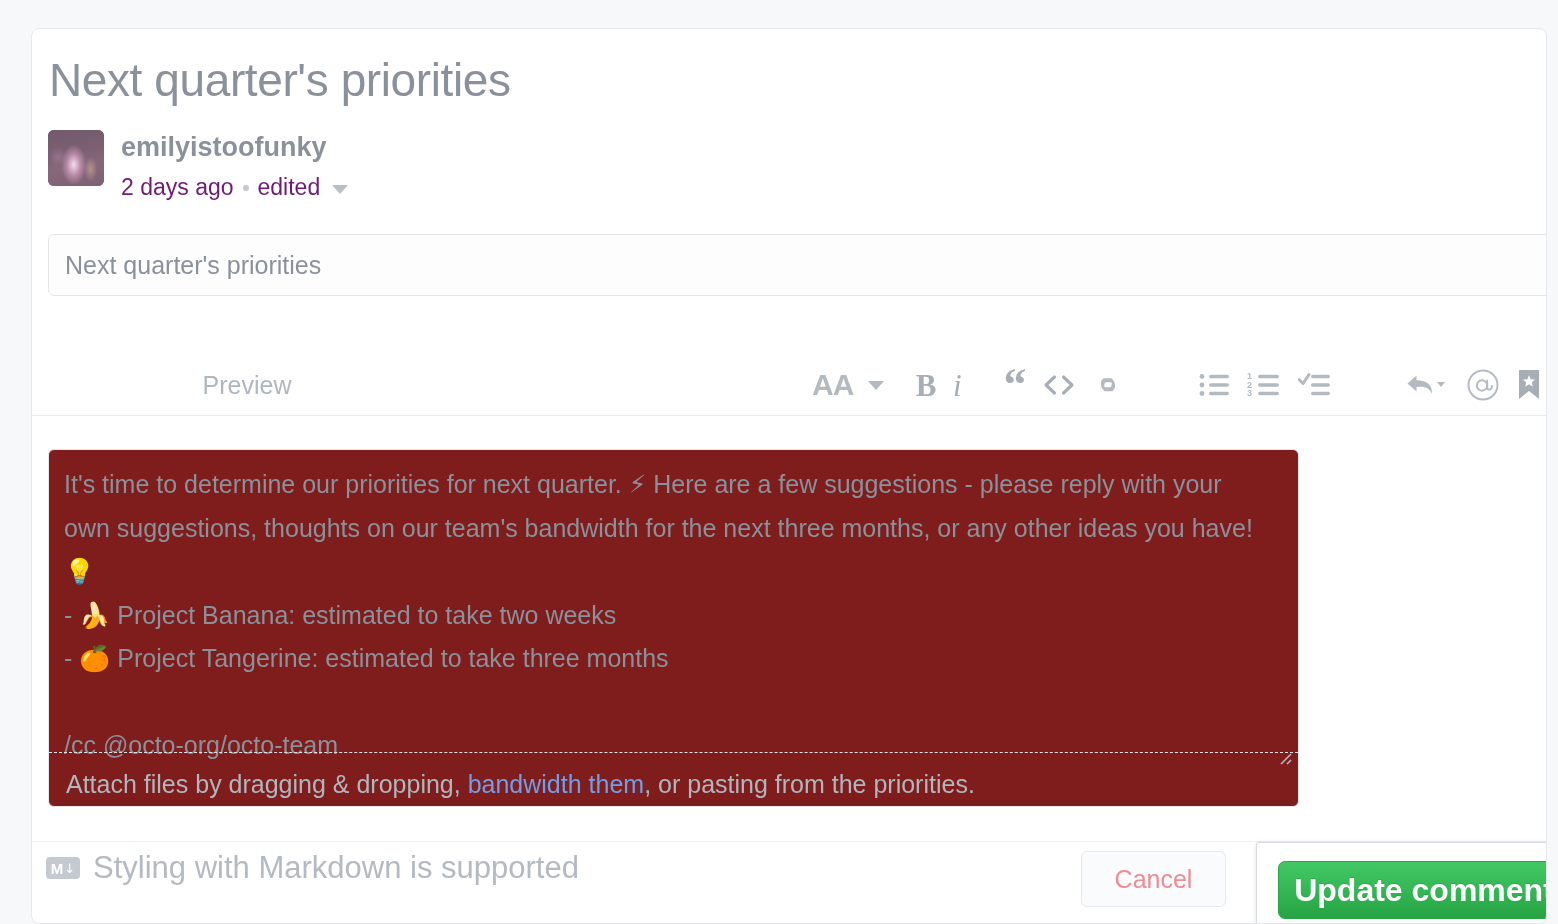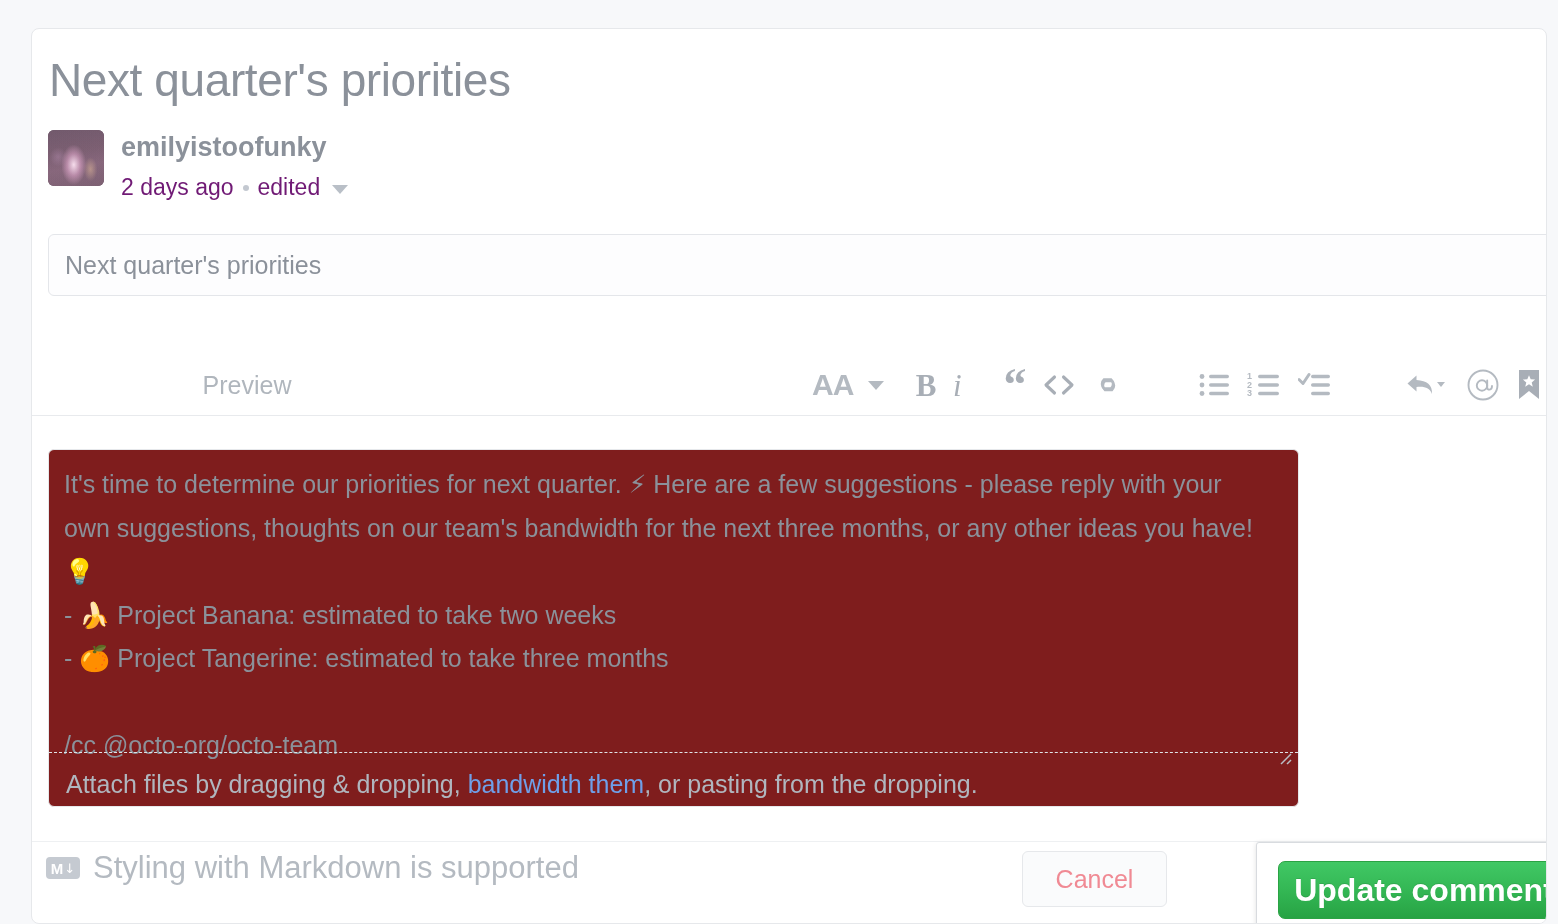--- a/index.html
+++ b/index.html
@@ -336,21 +336,21 @@
     font-family: "DejaVu Sans", sans-serif;
   }
   .md-text {
     font-size: 31px;
     color: #b4bac1;
     white-space: nowrap;
   }
 
   .btn-cancel {
     position: absolute;
-    left: 990px;
+    left: 1049px;
     top: 822px;
     width: 145px;
     height: 56px;
     background: #fafbfc;
     border: 1px solid #e6e8eb;
     border-radius: 6px;
     color: #f08a94;
     font-size: 25px;
     font-family: "Liberation Sans", sans-serif;
     cursor: pointer;
@@ -529,21 +529,21 @@
       <div class="comment-text"><span>It's time to determine our priorities for next quarter. </span><span class="emoji">⚡</span><span> Here are a few suggestions - please reply with your own suggestions, thoughts on our team's bandwidth for the next three months, or any other ideas you have! </span><span class="emoji">💡</span><br><span>- </span><span class="emoji">🍌</span><span> Project Banana: estimated to take two weeks</span><br><span>- </span><span class="emoji">🍊</span><span> Project Tangerine: estimated to take three months</span><br><br><span>/cc @octo-org/octo-team</span></div>
 
       <div class="resize-grip">
         <svg width="18" height="18" viewBox="0 0 18 18">
           <path d="M16 6 L6 16" stroke="#b9bec5" stroke-width="1.5" fill="none"></path>
           <path d="M16 12 L12 16" stroke="#b9bec5" stroke-width="1.5" fill="none"></path>
         </svg>
       </div>
 
       <div class="attach-divider"></div>
-      <div class="attach-line"><span>Attach files by dragging &amp; dropping, </span><span class="attach-link">bandwidth them</span><span>, or pasting from the dropping.</span></div>
+      <div class="attach-line"><span>Attach files by dragging &amp; dropping, </span><span class="attach-link">bandwidth them</span><span>, or pasting from the priorities.</span></div>
     </div>
 
     <div class="footer-divider"></div>
 
     <div class="md-note">
       <span class="md-icon">
         <span class="m">M</span>
         <span class="arr">↓</span>
       </span>
       <span class="md-text">Styling with Markdown is supported</span>

